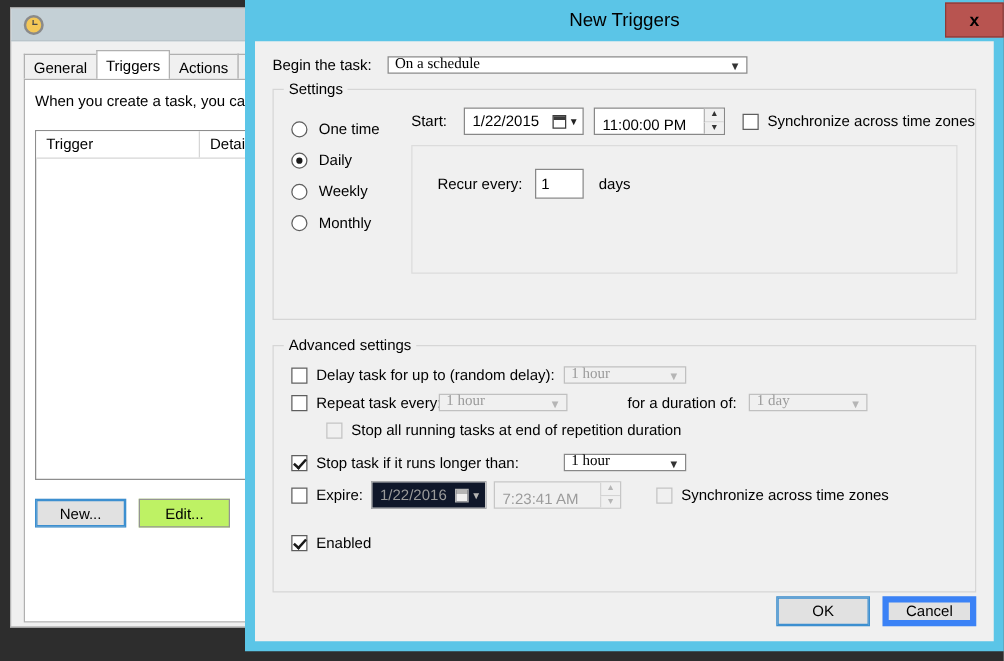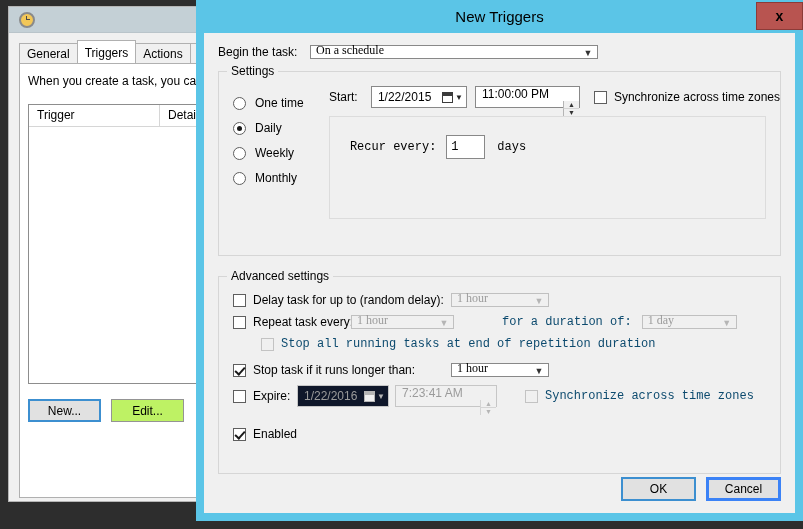--- a/index.html
+++ b/index.html
@@ -138,21 +138,21 @@
   }
   #dlg-body {
     background: #f0f0f0;
     height: 480px;
     padding: 12px 14px;
     position: relative;
   }
 
   .row { display: flex; align-items: center; }
   .lbl { font-size: 12px; color: #000; white-space: nowrap; }
-  .lbl.dim { color: #0c4a6e; font-family: Liberation Mono, monospace; }
+  .lbl.dim { color: #000000; }
 
   
   .combo {
     height: 14px;
     background: #fff;
     border: 1px solid #888;
     display: flex; align-items: flex-end;
     font-size: 12px; color: #000;
     padding: 0 0 0 5px;
     position: relative;
@@ -201,24 +201,23 @@
   }
   .cal-dd { font-size: 8px; color: #222; }
   .datepick.disabled { background: #0f172a; border: 1px solid #c6c6c6; color: #9b9b9b; }
   .datepick.disabled .cal-glyph { border-color: #b5b5b5; background: linear-gradient(to bottom,#b5b5b5 0,#b5b5b5 3px,#f0f0f0 3px); }
   .datepick.disabled .cal-dd { color: #b5b5b5; }
 
   
   .spin {
     height: 22px; background: #fff;
     border: 1px solid #888;
-    display: flex; align-items: flex-start;
+    display: flex; align-items: flex-end;
     font-size: 12px; color: #000;
     padding: 0 0 0 6px;
-    flex-direction: column;
   }
   .spin .btns {
     margin-left: auto;
     width: 16px; height: 20px;
     display: flex; flex-direction: column;
   }
   .spin .btns div {
     flex: 1; background: #f0f0f0;
     border-left: 1px solid #b5b5b5;
     display: flex; align-items: center; justify-content: center;
@@ -288,34 +287,33 @@
   #radios { width: 106px; padding-left: 14px; padding-top: 10px; }
   #sched-right { flex: 1; padding-left: 8px; }
 
   #recur-panel {
     border: 1px solid #dcdcdc;
     background: #f0f0f0;
     height: 103px;
     margin-top: 8px;
     margin-right: 14px;
     padding: 18px 0 0 20px;
-    font-family: Liberation Mono, monospace;
   }
 
   #advanced-box { margin-top: 20px; height: 198px; padding: 16px 14px 0 14px; }
 
   #dlg-footer {
     position: absolute;
     right: 14px; bottom: 12px;
     display: flex; gap: 10px;
   }
   .dlg-btn {
     width: 75px; height: 24px;
     background: #e1e1e1;
-    border: 3px solid #3b82f6;
+    border: 5px solid #3b82f6;
     font-size: 12px; color: #000;
     display: flex; align-items: center; justify-content: center;
   }
   .dlg-btn.focused {
     border: 1px solid #3c8fd0;
     outline: 1px solid #3c8fd0;
     outline-offset: -2px;
   }
 </style>
 </head>

